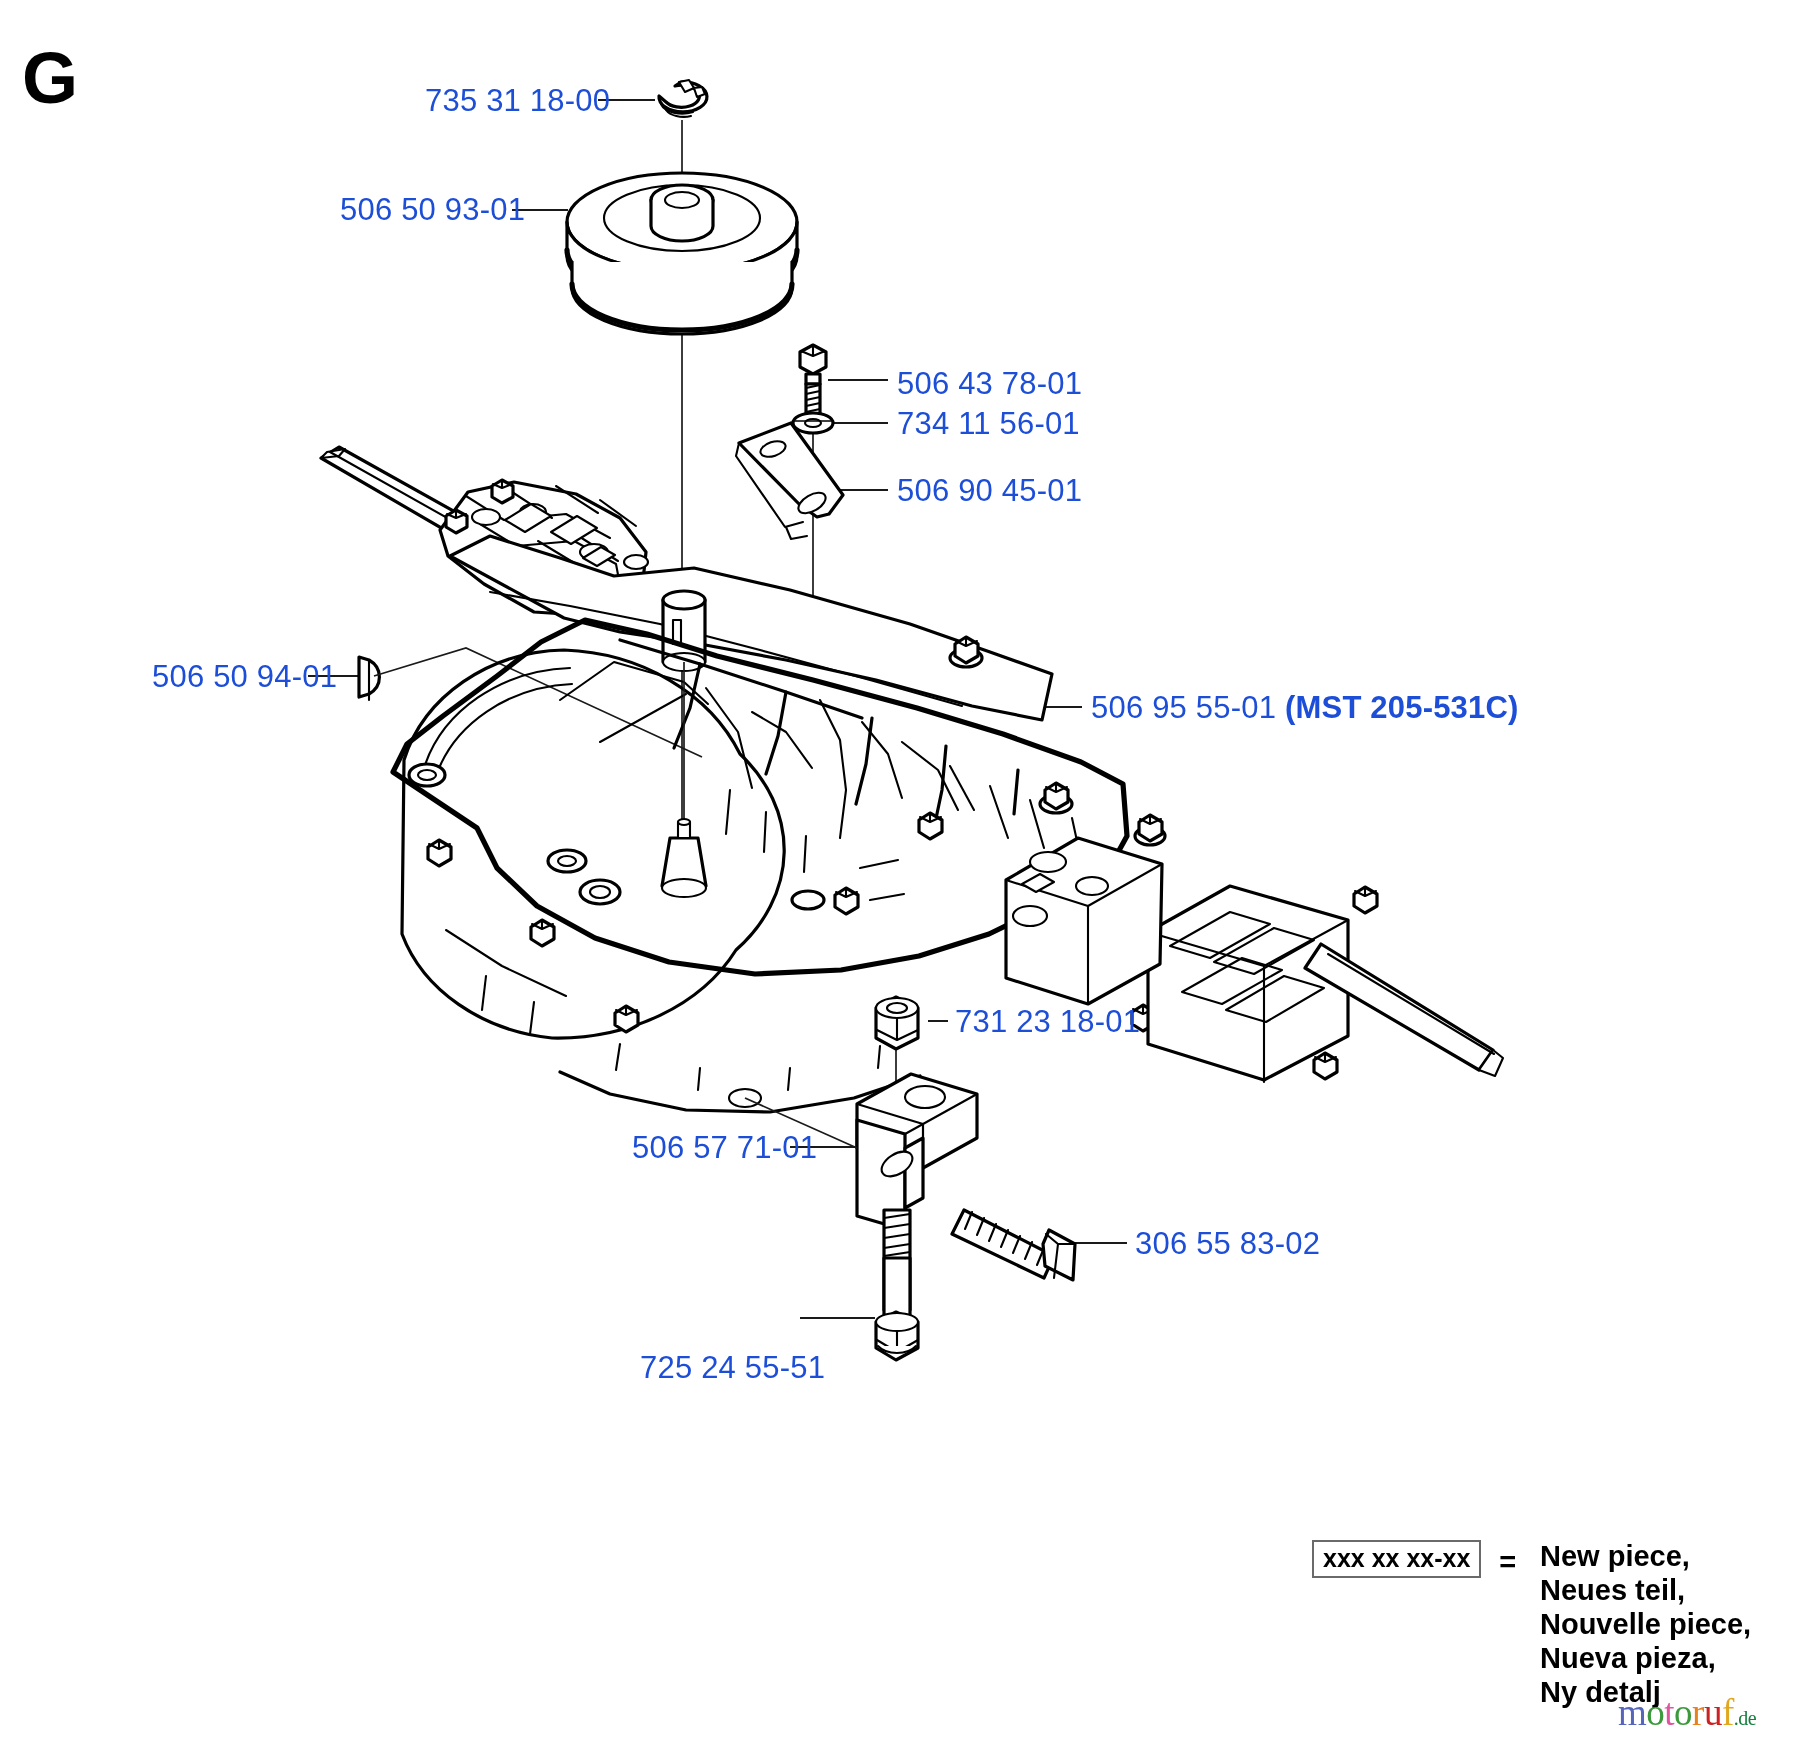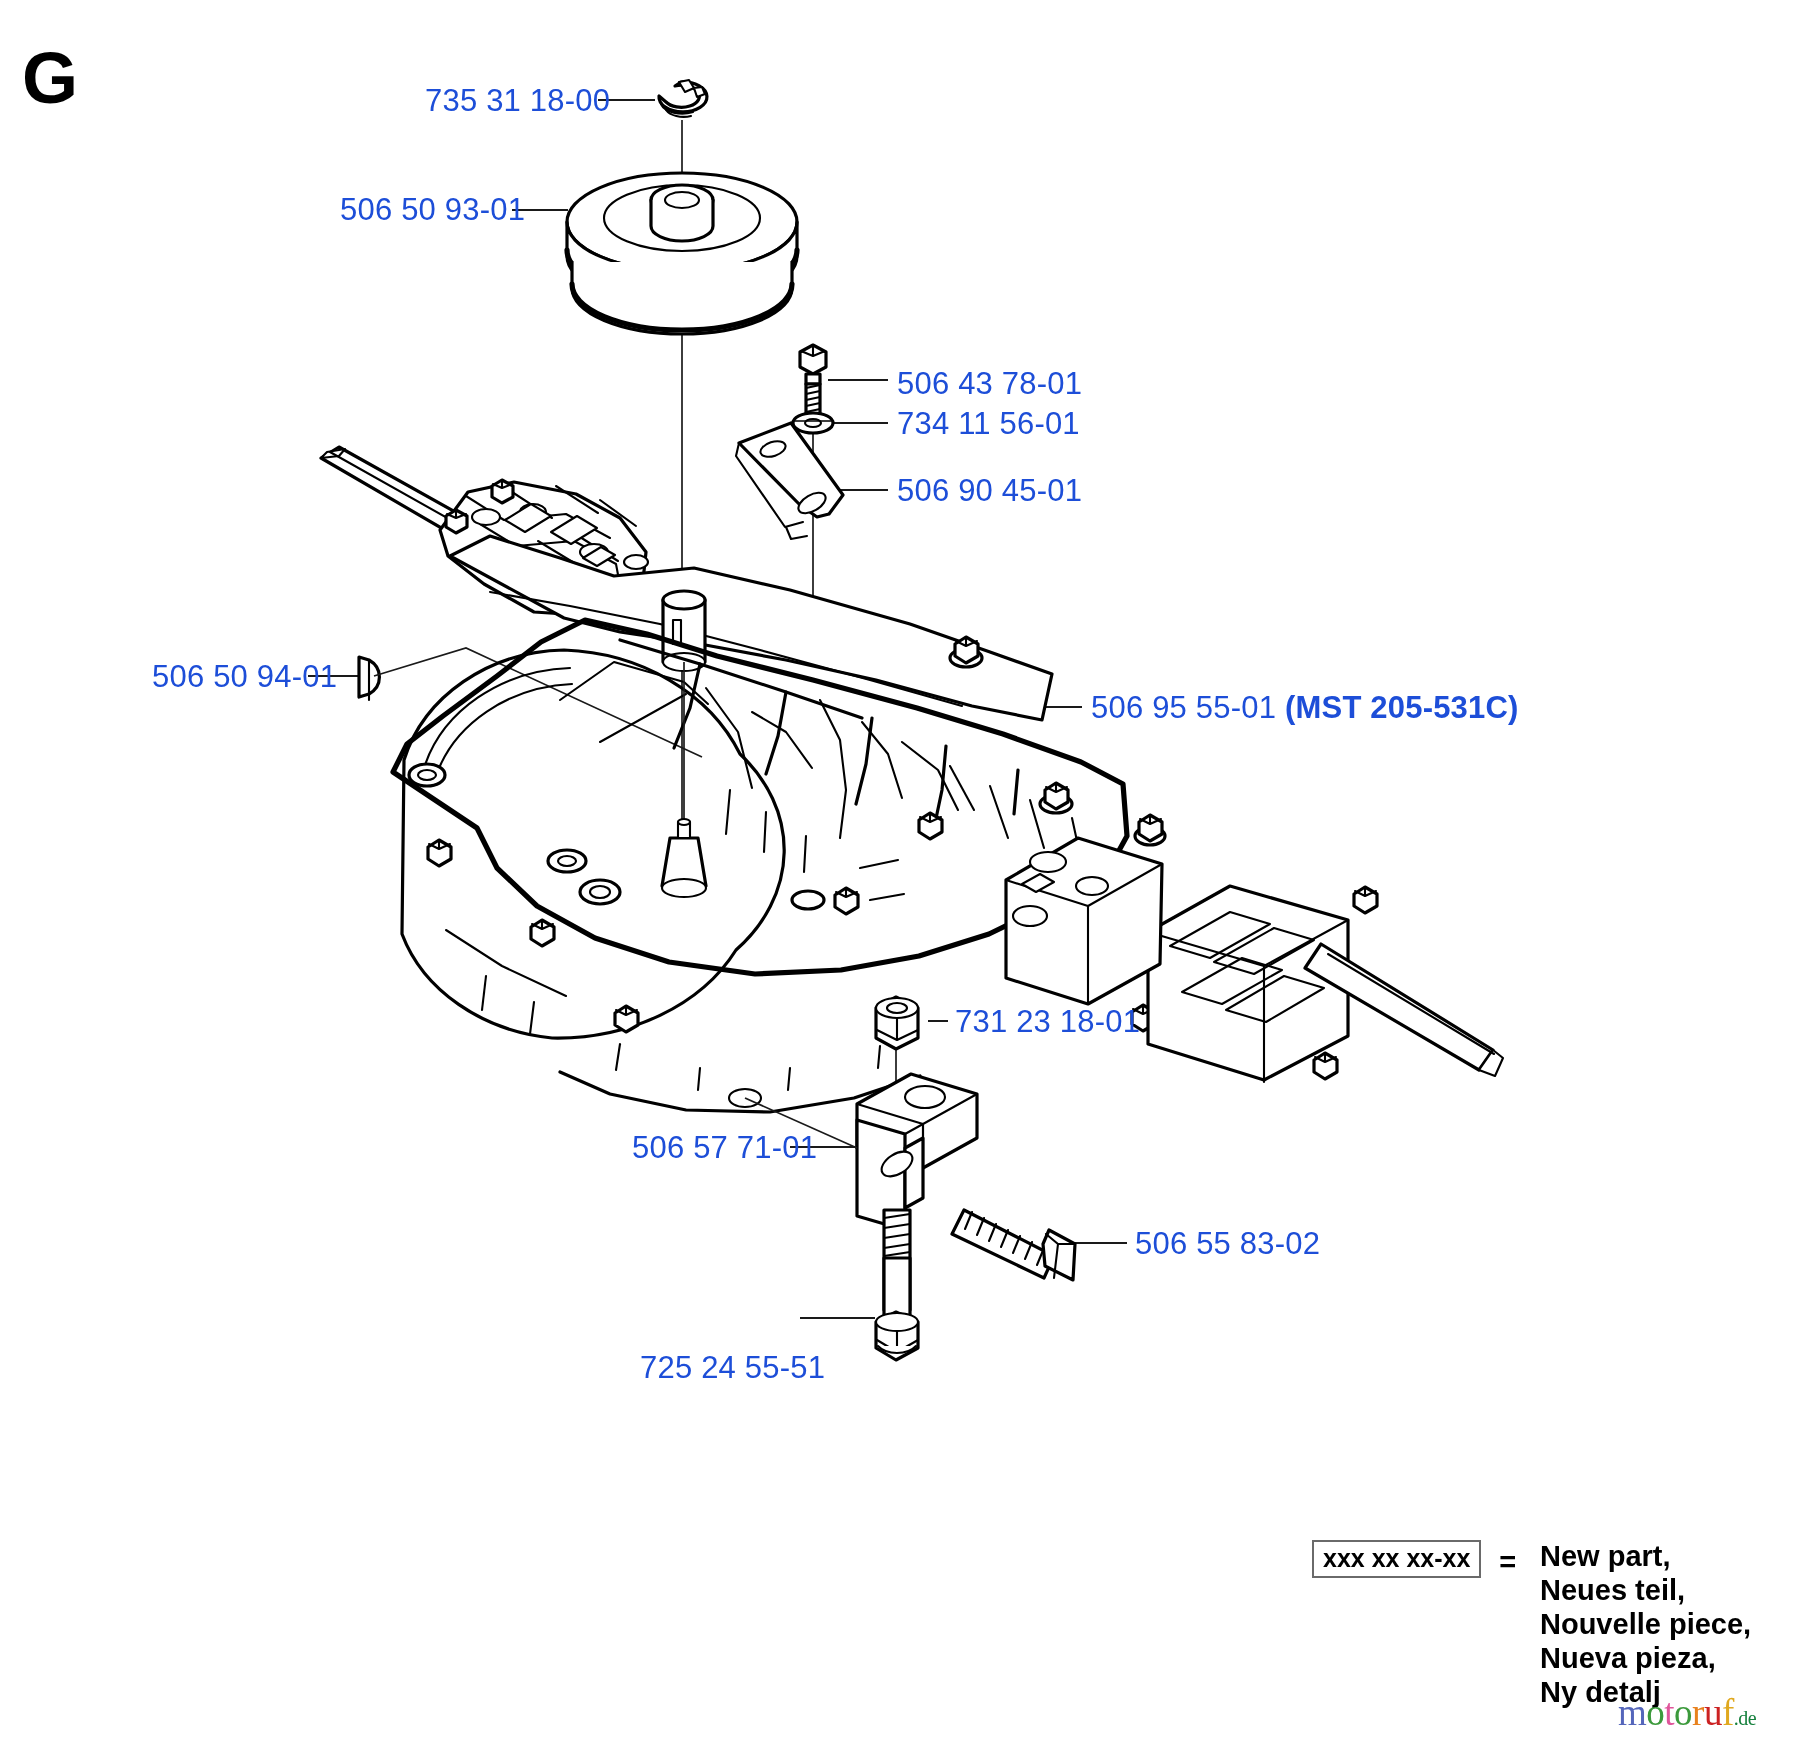--- a/index.html
+++ b/index.html
@@ -339,28 +339,28 @@
   <div class="lbl" style="left:152px;top:661px;">506 50 94-01</div>
 
   <div class="lbl" style="left:1091px;top:692px;">
     <span>506 95 55-01</span><span> </span><span style="font-weight:bold;">(MST 205-531C)</span>
   </div>
 
   <div class="lbl" style="left:955px;top:1006px;">731 23 18-01</div>
 
   <div class="lbl" style="left:632px;top:1132px;">506 57 71-01</div>
 
-  <div class="lbl" style="left:1135px;top:1228px;">506 55 83-02</div>
+  <div class="lbl" style="left:1135px;top:1228px;">306 55 83-02</div>
 
   <div class="lbl" style="left:640px;top:1352px;">725 24 55-51</div>
 
   <div id="legend">
     <span id="legend-box">xxx xx xx-xx</span><span id="legend-eq">=</span>
     <div id="legend-words">
-      <div>New part,</div>
+      <div>New piece,</div>
       <div>Neues teil,</div>
       <div>Nouvelle piece,</div>
       <div>Nueva pieza,</div>
       <div>Ny detalj</div>
     </div>
   </div>
 
   <div id="watermark"><span style="color: rgb(85, 102, 187);">m</span><span style="color: rgb(60, 154, 60);">o</span><span style="color: rgb(224, 85, 155);">t</span><span style="color: rgb(60, 154, 60);">o</span><span style="color: rgb(232, 130, 30);">r</span><span style="color: rgb(204, 34, 34);">u</span><span style="color: rgb(224, 168, 30);">f</span><span id="wm-de">.de</span></div>
 
 </div>

